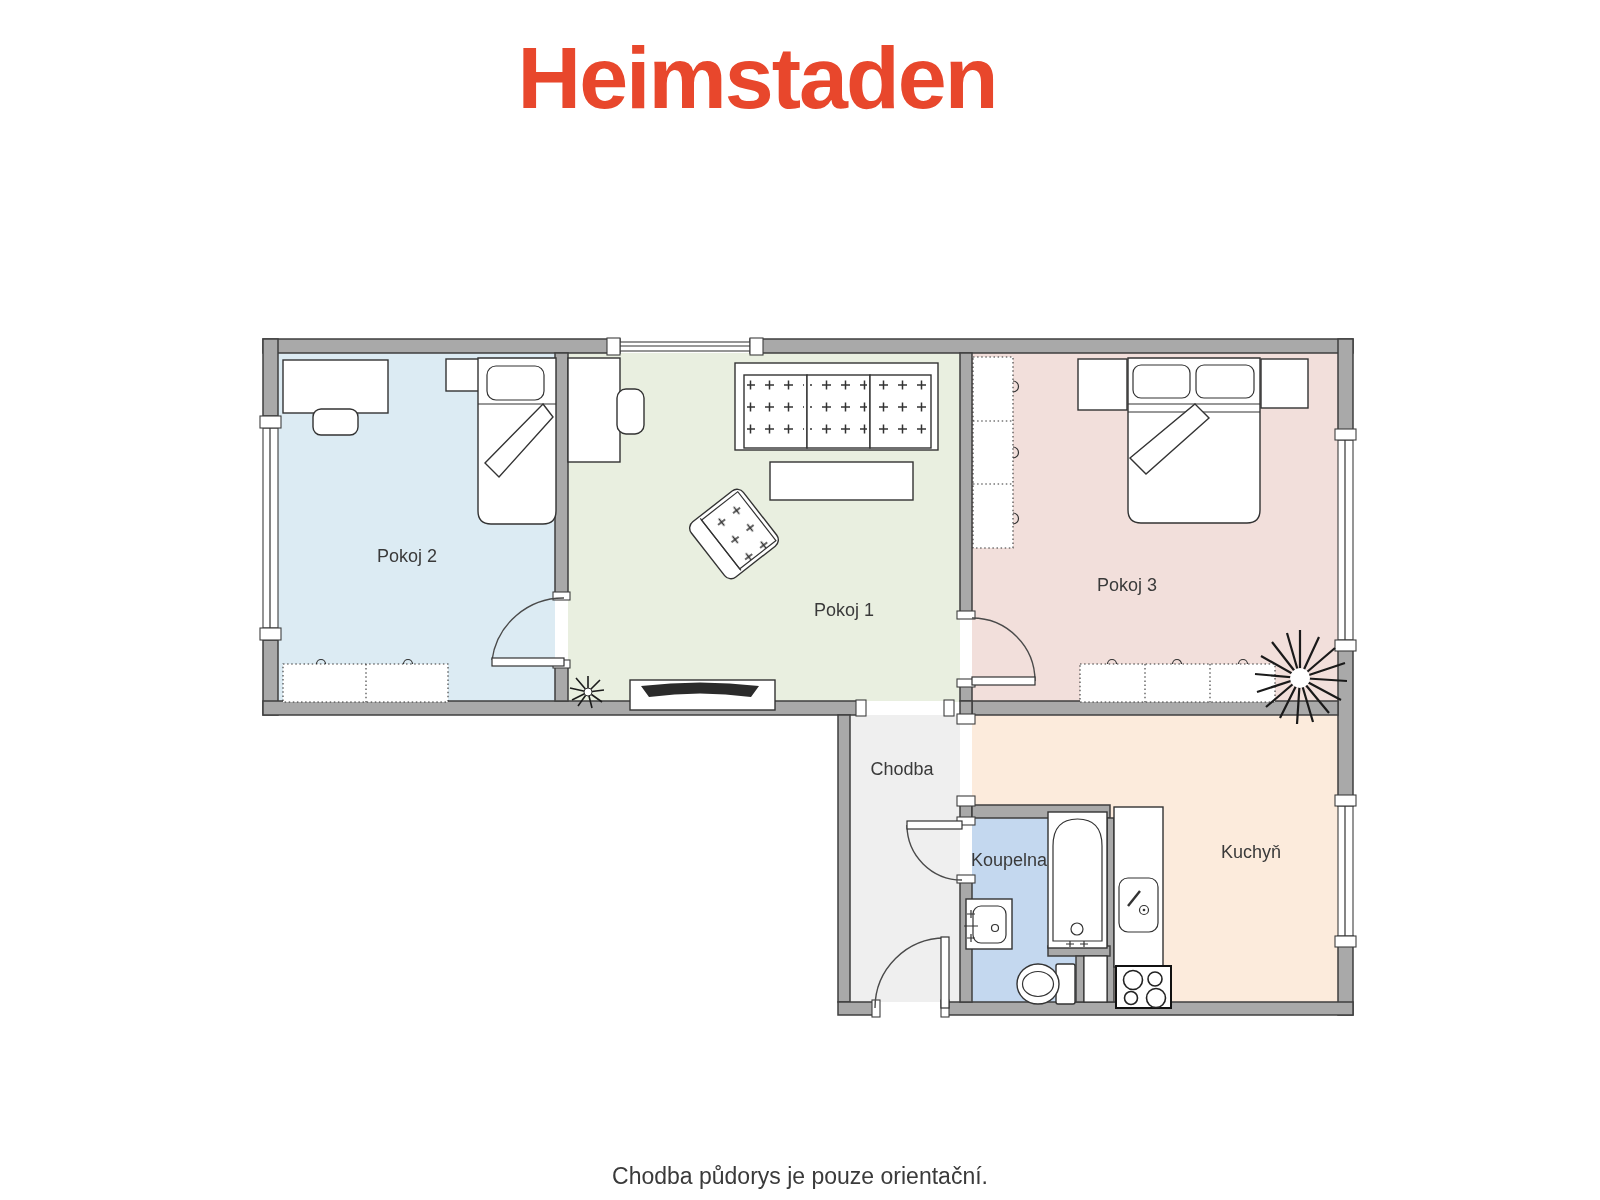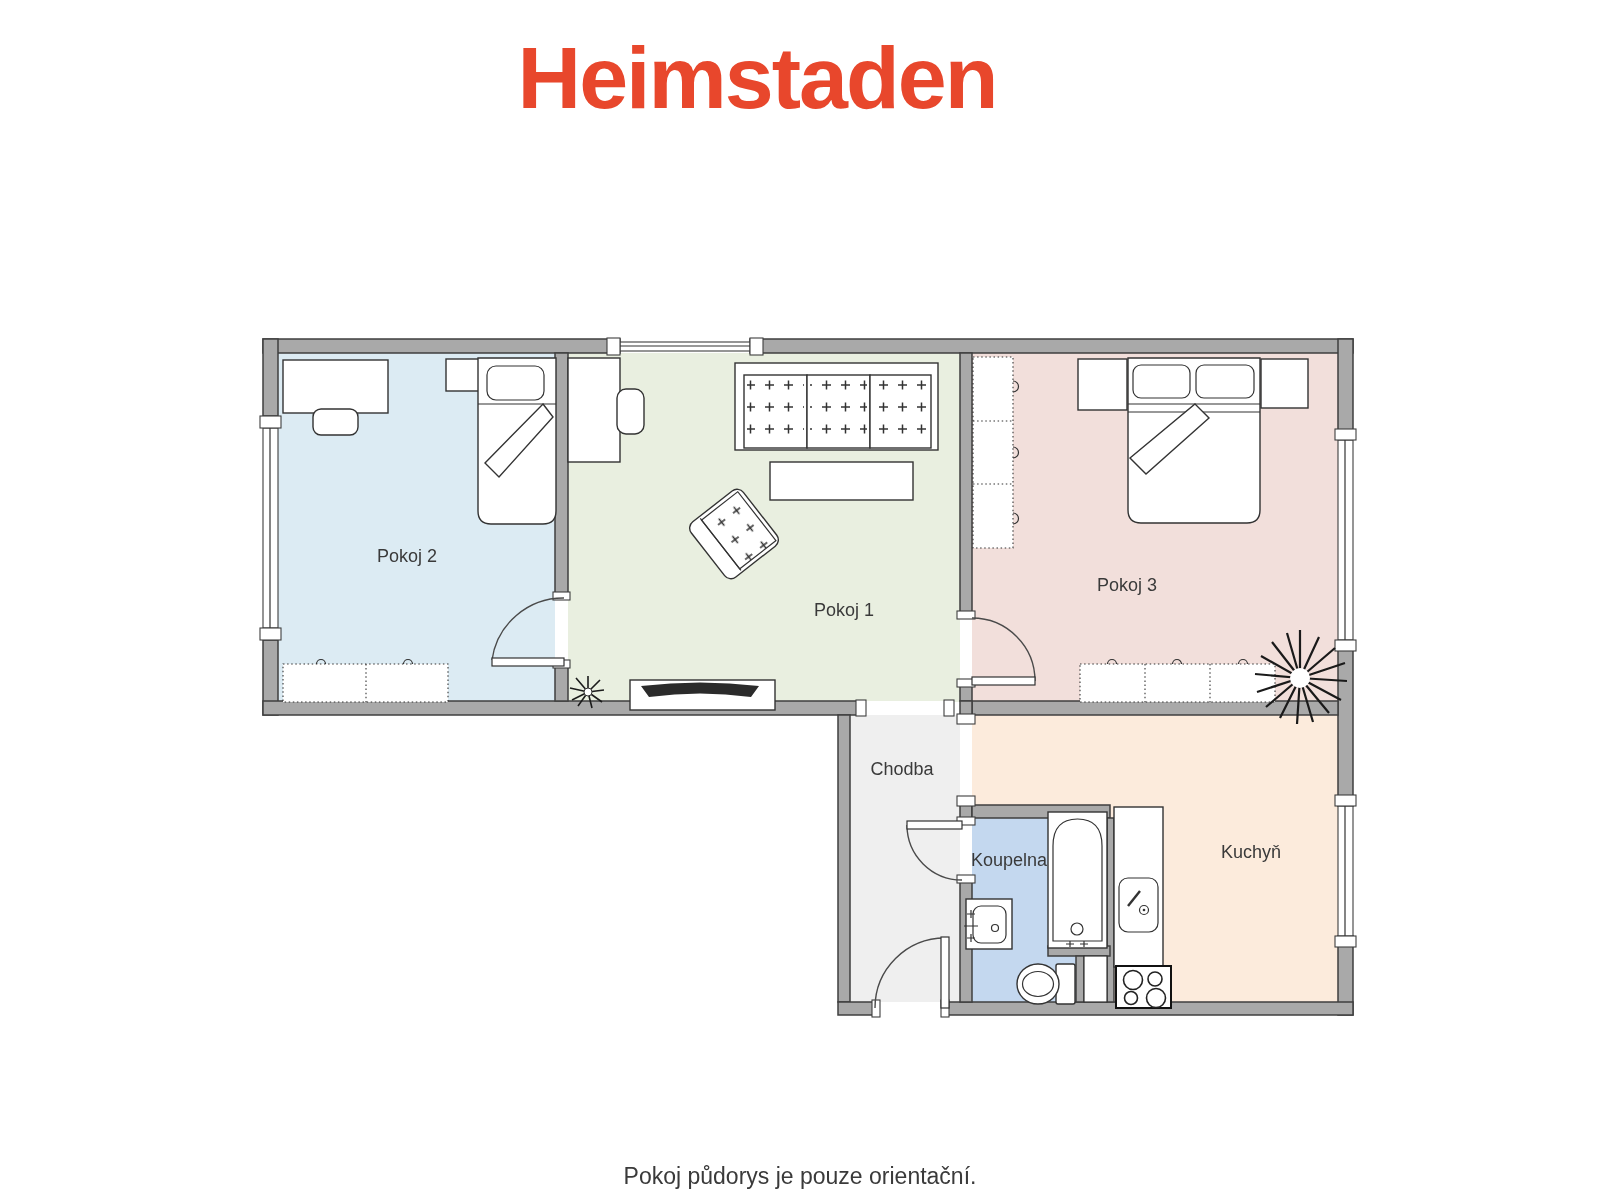--- a/index.html
+++ b/index.html
@@ -235,15 +235,15 @@
     <g>
       <text class="rlabel" x="407" y="562">Pokoj 2</text>
       <text class="rlabel" x="844" y="616">Pokoj 1</text>
       <text class="rlabel" x="1127" y="591">Pokoj 3</text>
       <text class="rlabel" x="902" y="775">Chodba</text>
       <text class="rlabel" x="1009" y="866">Koupelna</text>
       <text class="rlabel" x="1251" y="858">Kuchyň</text>
     </g>
   </svg>
 
-  <div class="disclaimer">Pokoj půdorys je pouze orientační.</div>
+  <div class="disclaimer">Chodba půdorys je pouze orientační.</div>
 
 </div>
 
 </body></html>

